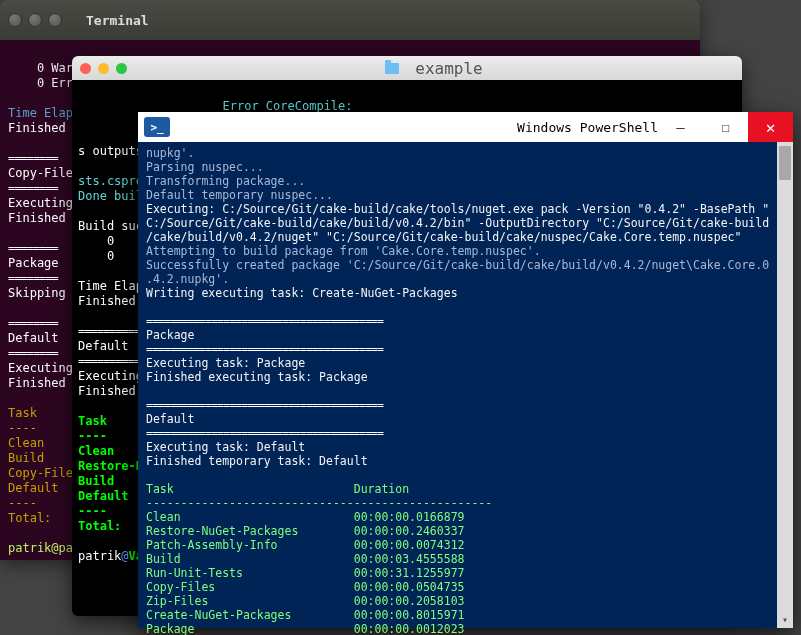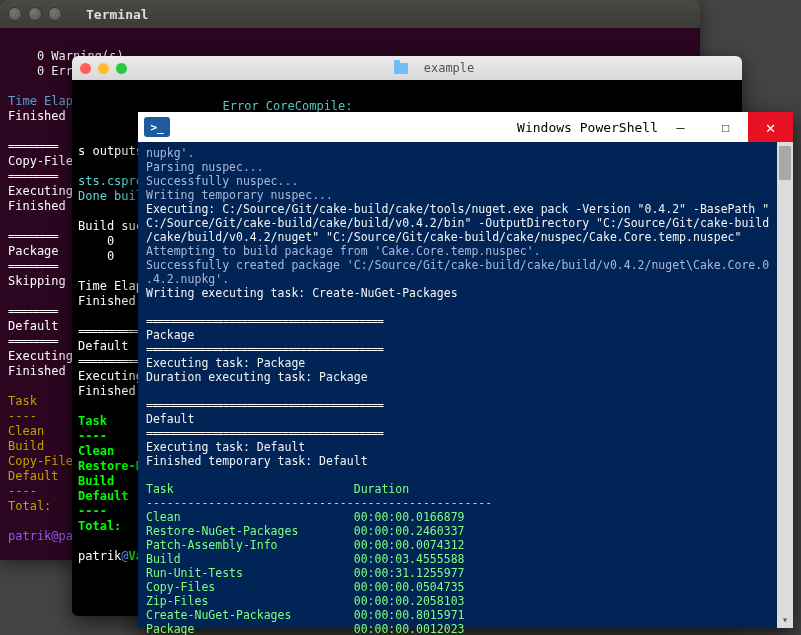--- a/index.html
+++ b/index.html
@@ -1,33 +1,33 @@
 <!DOCTYPE html>
 <html><head>
 <meta charset="utf-8">
 <style>
   * { box-sizing: border-box; margin: 0; padding: 0; }
   body { width: 801px; height: 635px; font-family: "Consolas","Menlo","DejaVu Sans Mono",monospace; font-size: 12px; background: #444; position: relative; overflow: hidden; }
 
   
   .term1 { position: absolute; left: 0; top: 0; width: 700px; height: 560px; background: #2c0621; color: #fff; border-radius: 6px 6px 0 0; box-shadow: 0 4px 18px rgba(0,0,0,.5); }
-  .term1-titlebar { height: 28px; background: linear-gradient(#4a4a44,#3c3c36); display: flex; align-items: center; padding: 0 8px; gap: 6px; border-radius: 6px 6px 0 0; }
+  .term1-titlebar { height: 40px; background: linear-gradient(#4a4a44,#3c3c36); display: flex; align-items: center; padding: 0 8px; gap: 6px; border-radius: 6px 6px 0 0; }
   .ubuntu-btn { width: 14px; height: 14px; border-radius: 50%; background: radial-gradient(circle at 35% 30%, #777,#555); border:1px solid #333;}
   .term1-title { color: #ddd; font-size: 13px; margin-left: 18px; font-weight:bold;}
   .term1-body { padding: 6px 8px; color:#eee; line-height:15px; white-space:pre;}
   .t1-label { color:#5aa0c8;text-align:center;}
-  .t1-green{color:#8b5cf6;} .t1-white{color:#fff;} .t1-dim{color:#bbb;}
+  .t1-green{color:#bef264;} .t1-white{color:#fff;} .t1-dim{color:#bbb;}
   .t1-yellow{color:#c4a000;}
 
   
   .term2 { position: absolute; left: 72px; top: 56px; width: 670px; height: 560px; background: #000; color:#fff; border-radius: 6px; box-shadow: 0 6px 20px rgba(0,0,0,.6);}
   .term2-titlebar { height:24px; background: linear-gradient(#ececec,#d8d8d8); border-radius:6px 6px 0 0; display:flex; align-items:center; padding:0 8px; gap:7px;}
   .mac-btn { width:11px; height:11px; border-radius:50%; }
   .mac-red{background:#ff5f57;} .mac-yellow{background:#febc2e;} .mac-green{background:#28c840;}
-  .term2-title { flex:1; text-align:center; color:#555; font-size:12px; display:flex; align-items:center; justify-content:center; gap:16px;}
+  .term2-title { flex:1; text-align:center; color:#555; font-size:16px; display:flex; align-items:center; justify-content:center; gap:16px;}
   .folder-ico{width:14px;height:11px;background:#6fbdf5;border-radius:1px;display:inline-block;position:relative;}
   .folder-ico:before{content:"";position:absolute;top:-3px;left:0;width:6px;height:3px;background:#6fbdf5;border-radius:1px 1px 0 0;}
   .term2-body { padding:4px 6px; line-height:15px; white-space:pre; color:#fff;}
   .t2-cyan{color:#5fd7d7;} .t2-green{color:#00ff00; font-weight:bold;} .t2-white{color:#fff;}
   .t2-blue{color:#5c9eff;}
 
   
   .term3 { position: absolute; left: 138px; top: 112px; width: 655px; height: 516px; background:#012456; color:#eee; box-shadow:0 8px 24px rgba(0,0,0,.7);}
   .term3-titlebar { height:30px; background:#fff; display:flex; align-items:center;}
   .ps-icon { width:26px; height:20px; margin:0 6px; background:#1e5aa0; border-radius:3px; display:flex; align-items:center; justify-content:center; color:#fff; font-size:11px; font-weight:bold;}
@@ -142,35 +142,35 @@
       </span>
     <span class="term3-title">Windows PowerShell</span>
     <div class="win-btns">
       <span class="win-btn">—</span>
       <span class="win-btn">☐</span>
       <span class="win-btn win-close">✕</span>
     </div>
   </div>
   <div class="term3-body"><span class="t3-dim">nupkg'.</span>
 <span class="t3-dim">Parsing nuspec...</span>
-<span class="t3-dim">Successfully nuspec...</span>
-<span class="t3-dim">Writing temporary nuspec...</span>
+<span class="t3-dim">Transforming package...</span>
+<span class="t3-dim">Default temporary nuspec...</span>
 <span class="t3-white">Executing: C:/Source/Git/cake-build/cake/tools/nuget.exe pack -Version "0.4.2" -BasePath "</span>
 <span class="t3-white">C:/Source/Git/cake-build/cake/build/v0.4.2/bin" -OutputDirectory "C:/Source/Git/cake-build</span>
 <span class="t3-white">/cake/build/v0.4.2/nuget" "C:/Source/Git/cake-build/cake/nuspec/Cake.Core.temp.nuspec"</span>
 <span class="t3-dim">Attempting to build package from 'Cake.Core.temp.nuspec'.</span>
 <span class="t3-dim">Successfully created package 'C:/Source/Git/cake-build/cake/build/v0.4.2/nuget\Cake.Core.0</span>
 <span class="t3-dim">.4.2.nupkg'.</span>
 <span class="t3-white">Writing executing task: Create-NuGet-Packages</span>
 
 <span class="sep-line">========================================</span>
 <span class="t3-white">Package</span>
 <span class="sep-line">========================================</span>
 <span class="t3-white">Executing task: Package</span>
-<span class="t3-white">Duration executing task: Package</span>
+<span class="t3-white">Finished executing task: Package</span>
 
 <span class="sep-line">========================================</span>
 <span class="t3-white">Default</span>
 <span class="sep-line">========================================</span>
 <span class="t3-white">Executing task: Default</span>
 <span class="t3-white">Finished temporary task: Default</span>
 
 <span class="t3-green">Task</span>                          <span class="t3-green">Duration</span>
 <span class="dash-line">--------------------------------------------------</span>
 <span id="t3tasks"><span class="t3-green">Clean                         00:00:00.0166879</span>

